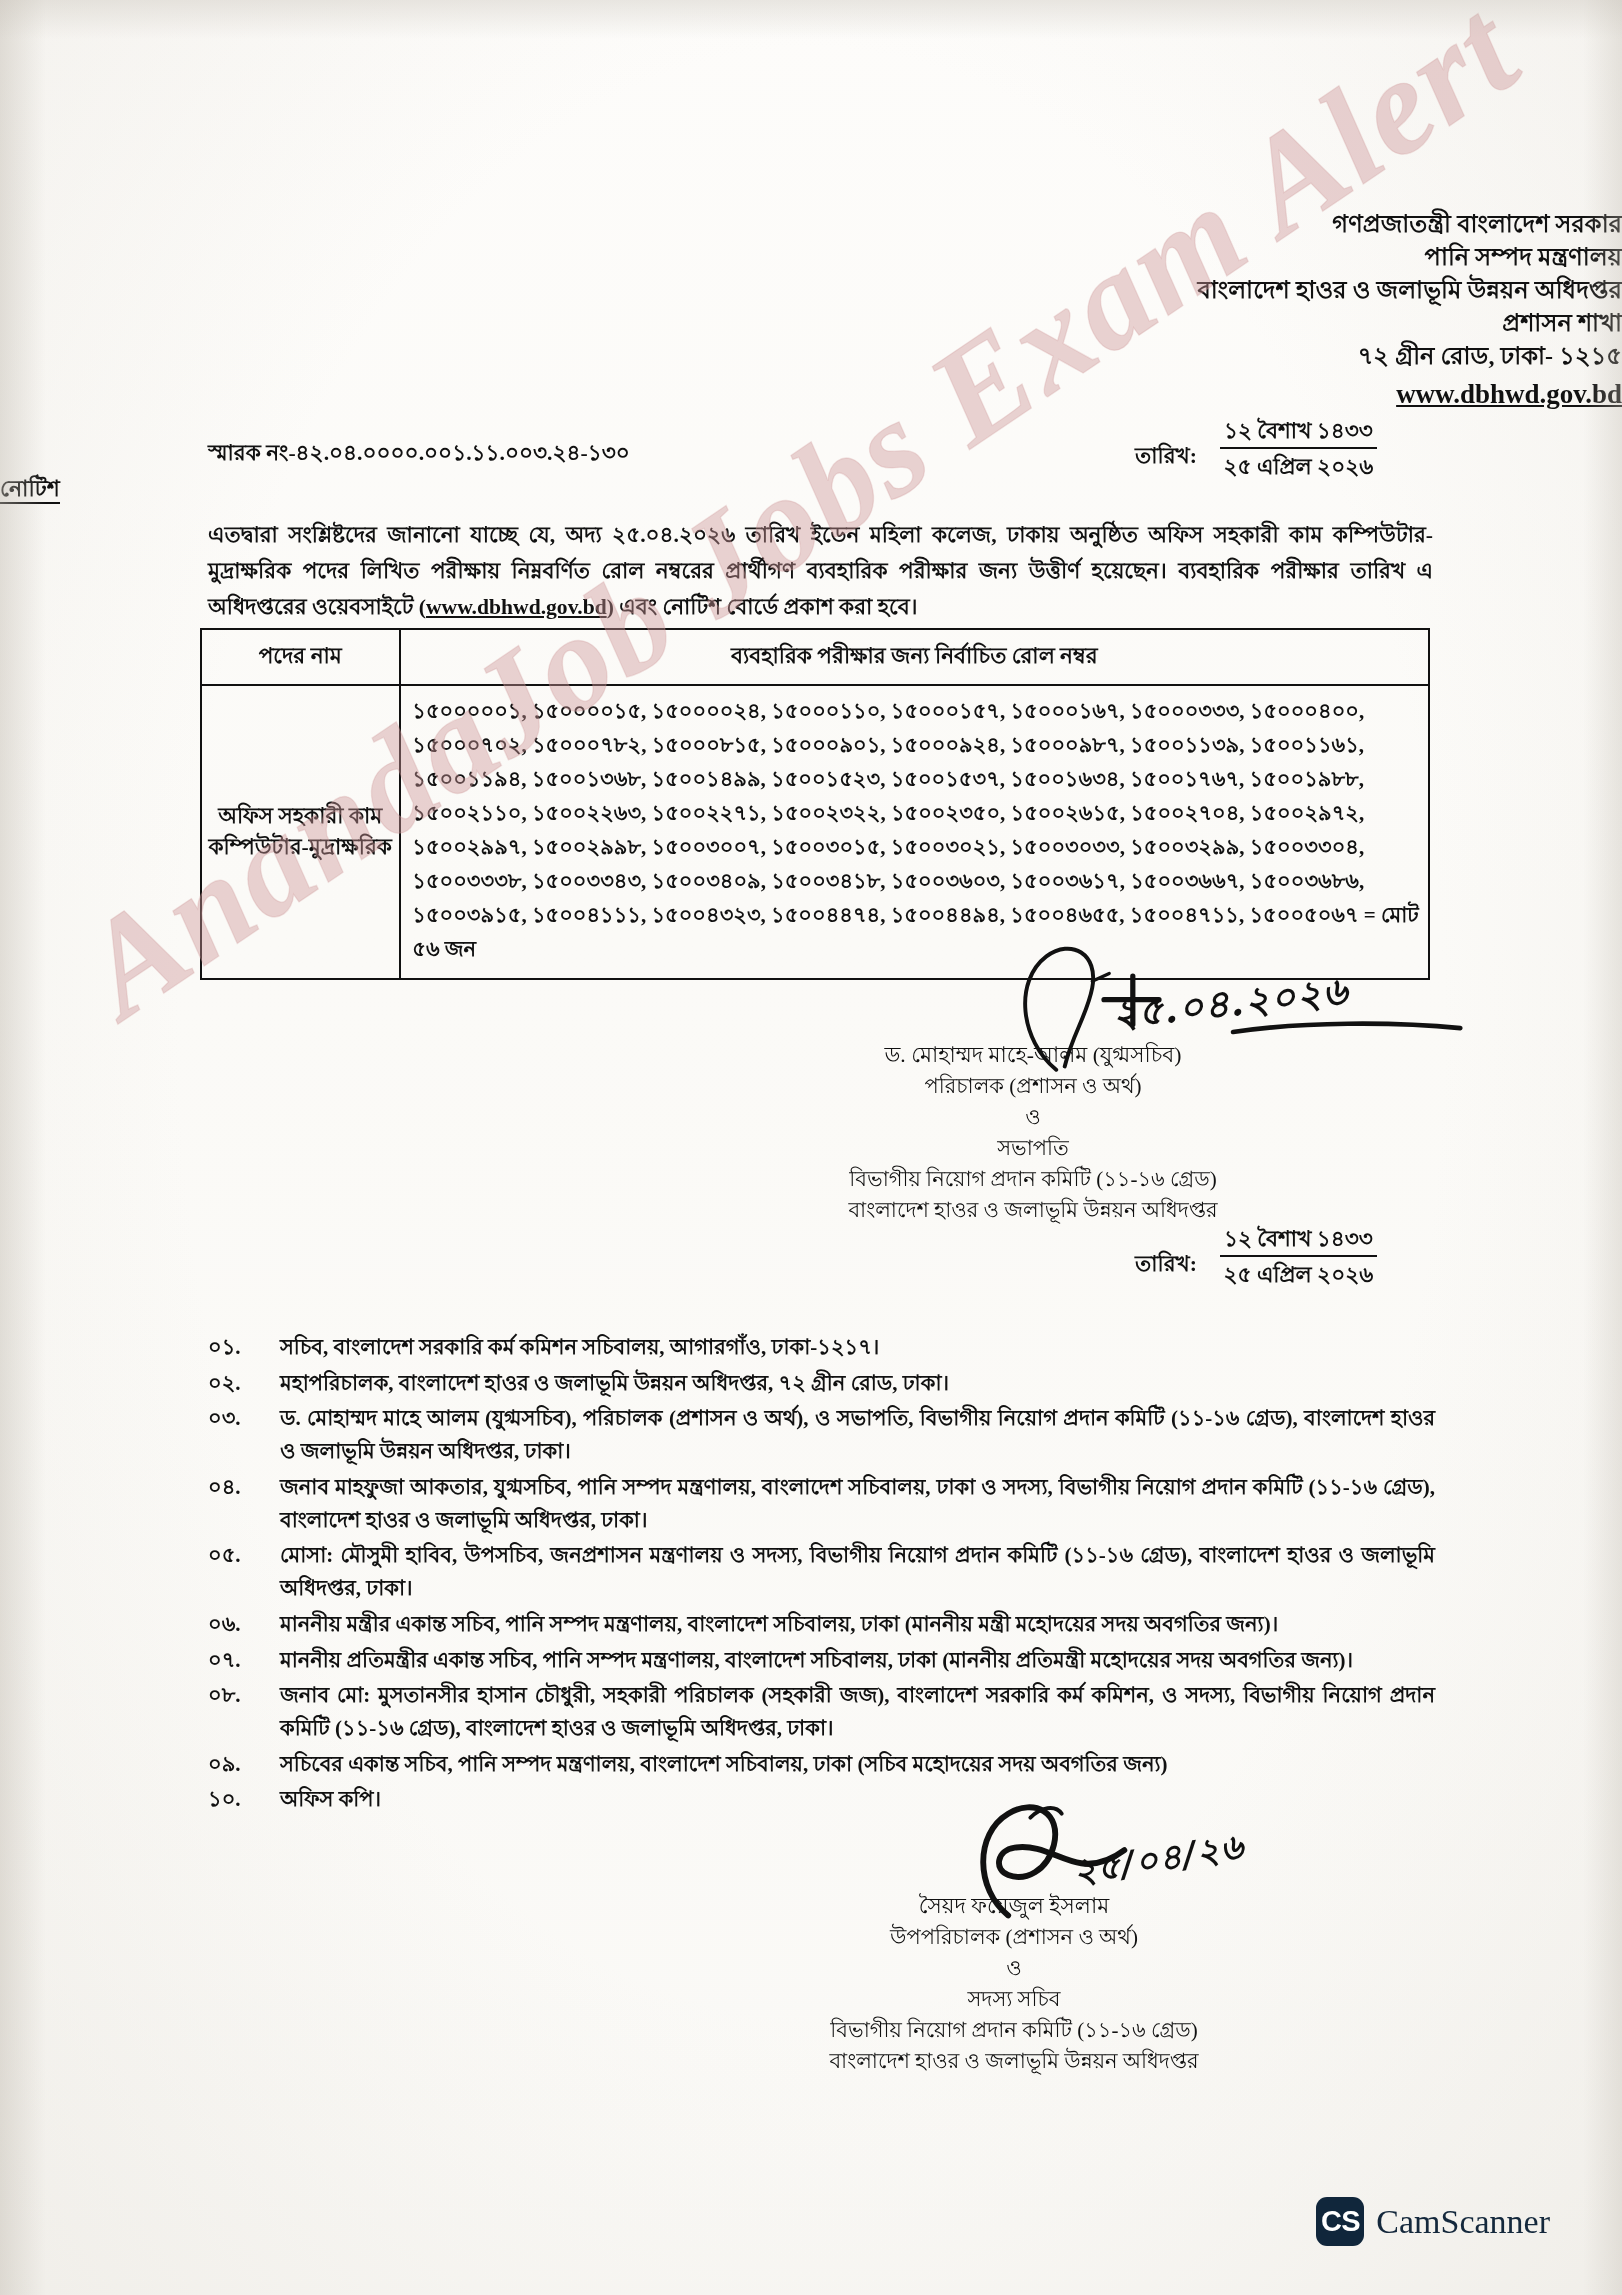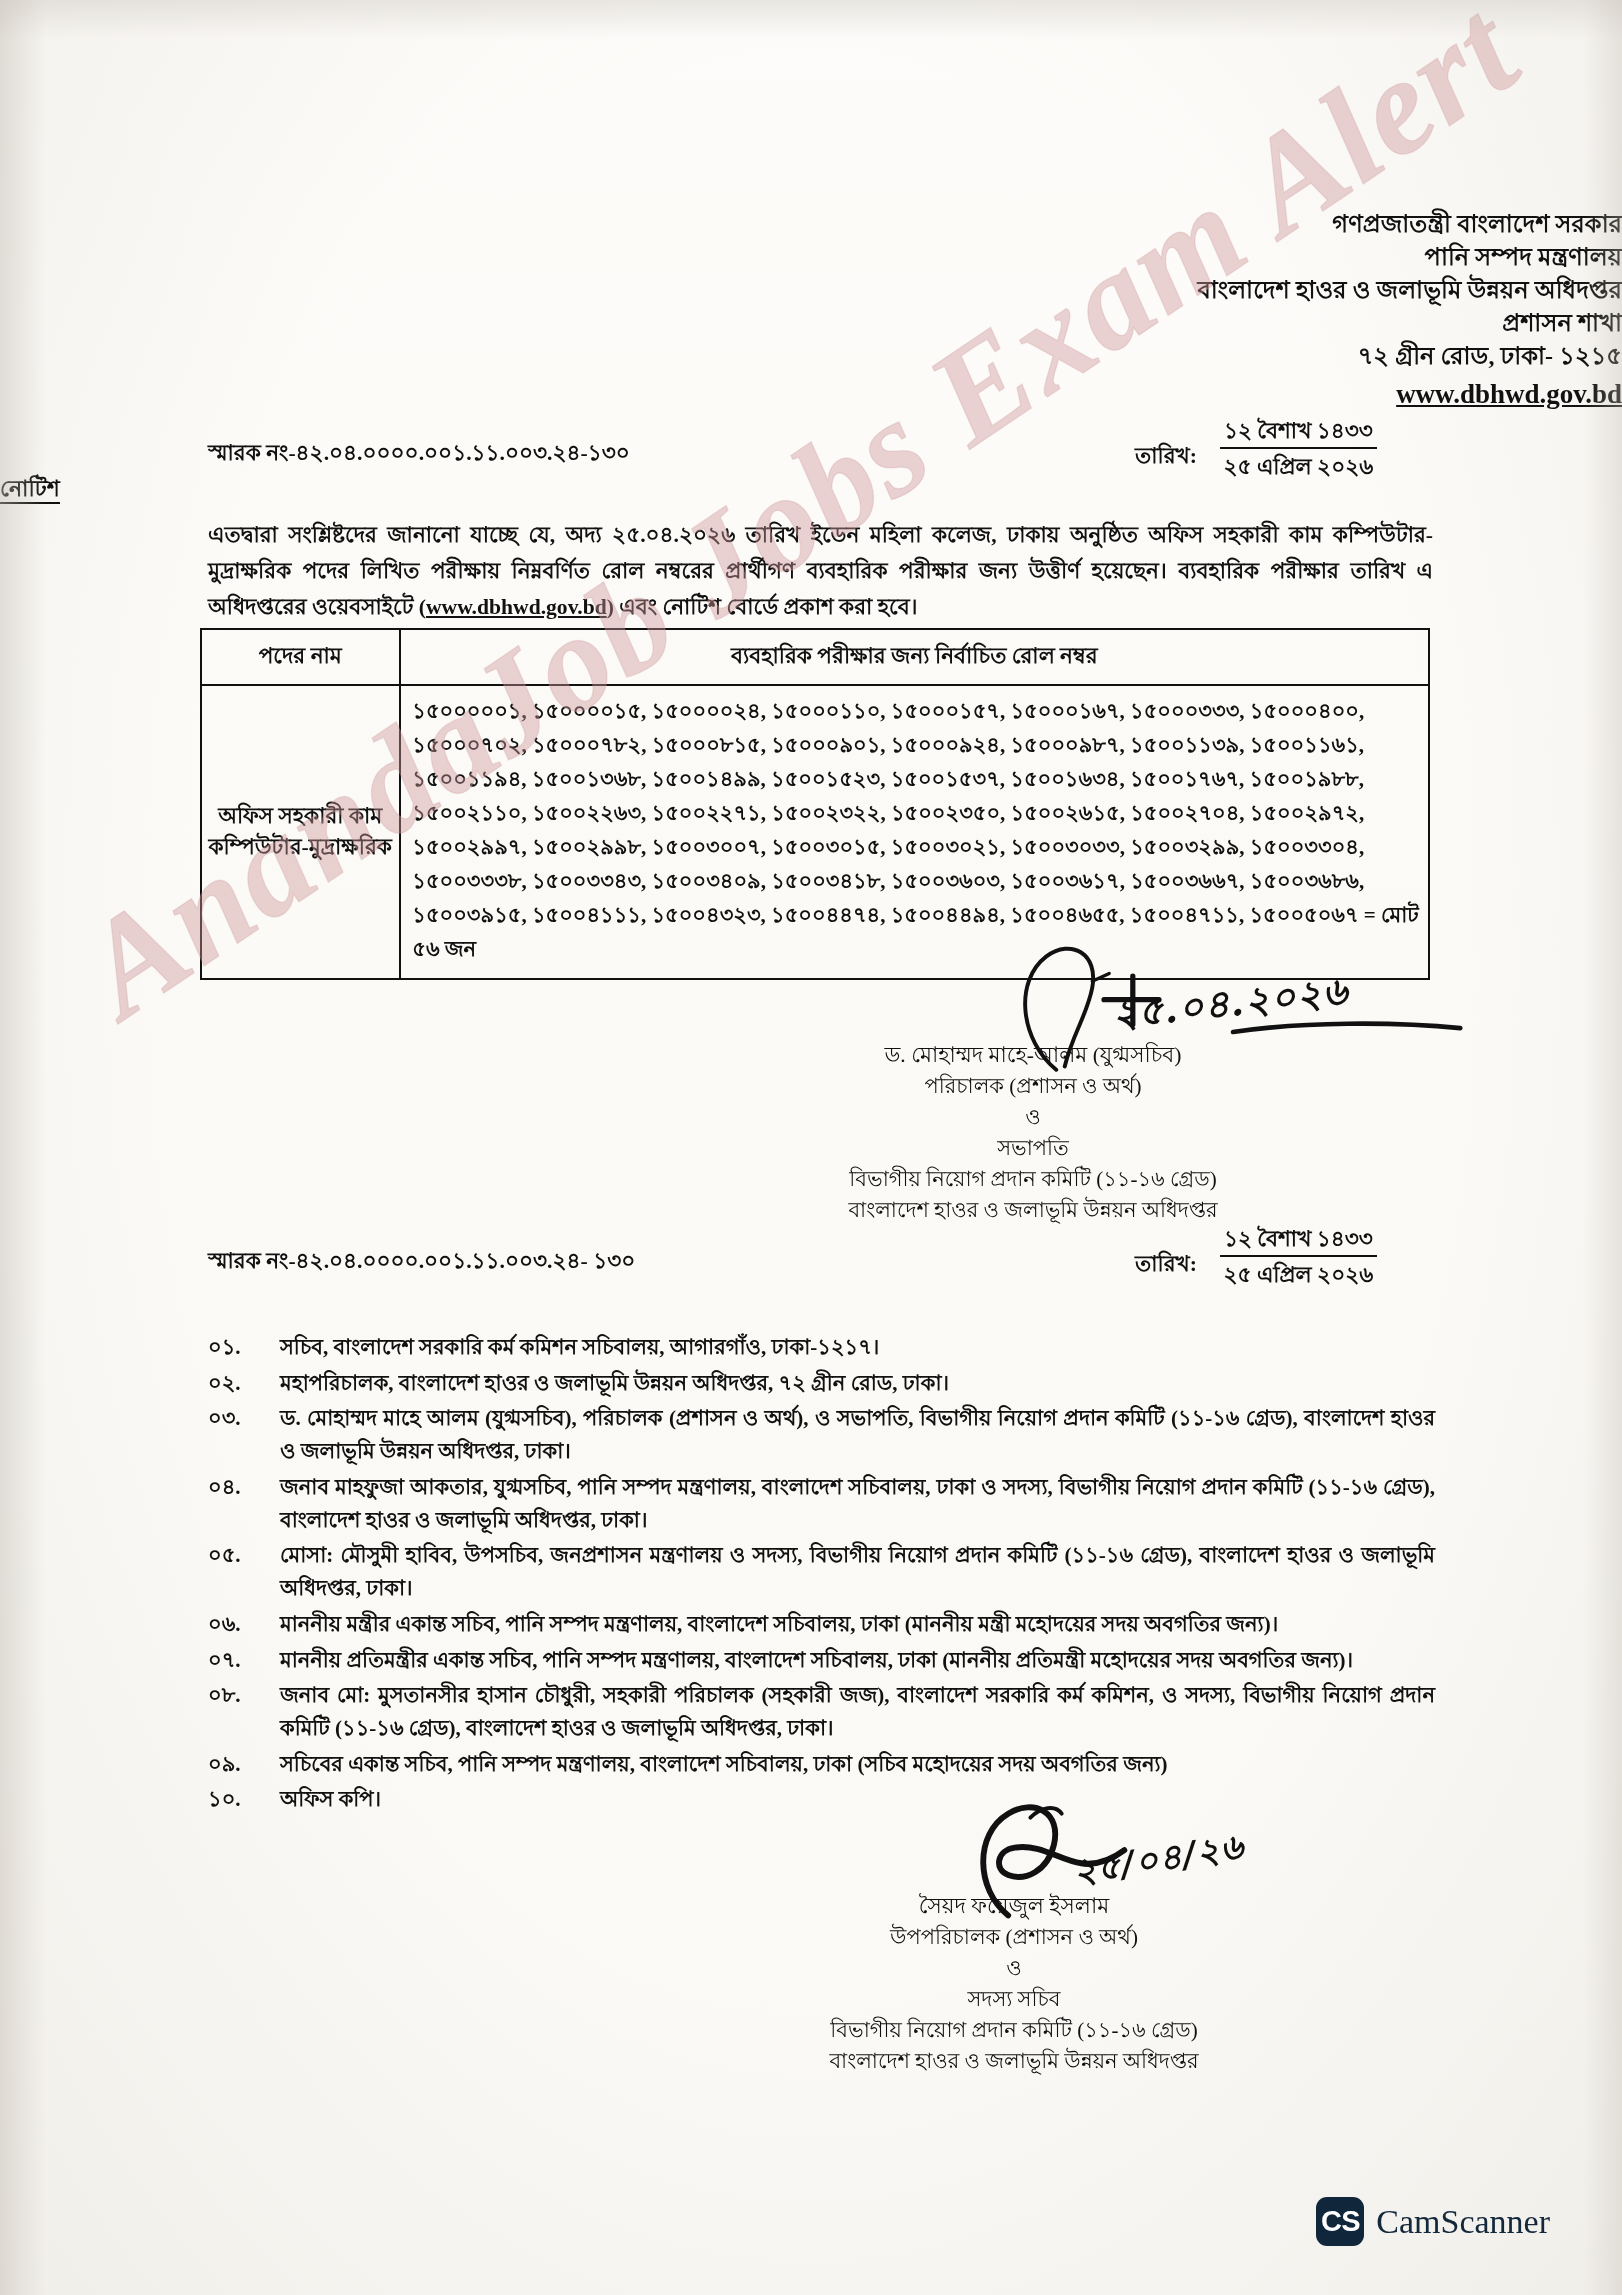--- a/index.html
+++ b/index.html
@@ -285,21 +285,20 @@
     <div class="sig-block sig1">
       <div class="sig-name">ড. মোহাম্মদ মাহে-আলম (যুগ্মসচিব)</div>
       <div>পরিচালক (প্রশাসন ও অর্থ)</div>
       <div>ও</div>
       <div>সভাপতি</div>
       <div>বিভাগীয় নিয়োগ প্রদান কমিটি (১১-১৬ গ্রেড)</div>
       <div>বাংলাদেশ হাওর ও জলাভূমি উন্নয়ন অধিদপ্তর</div>
     </div>
 
     <div class="memo-row-2">
-      <div class="memo-no-2">স্মারক নং-৪২.০৪.০০০০.০০১.১১.০০৩.২৪- ১৩০</div>
       <div class="date-label-2">তারিখ:</div>
       <div class="date-stack-2">
         <div class="date-top">১২ বৈশাখ ১৪৩৩</div>
         <div class="date-bot">২৫ এপ্রিল ২০২৬</div>
       </div>
     </div>
 
 
     <div class="copy-list">
       <div class="copy-item">

